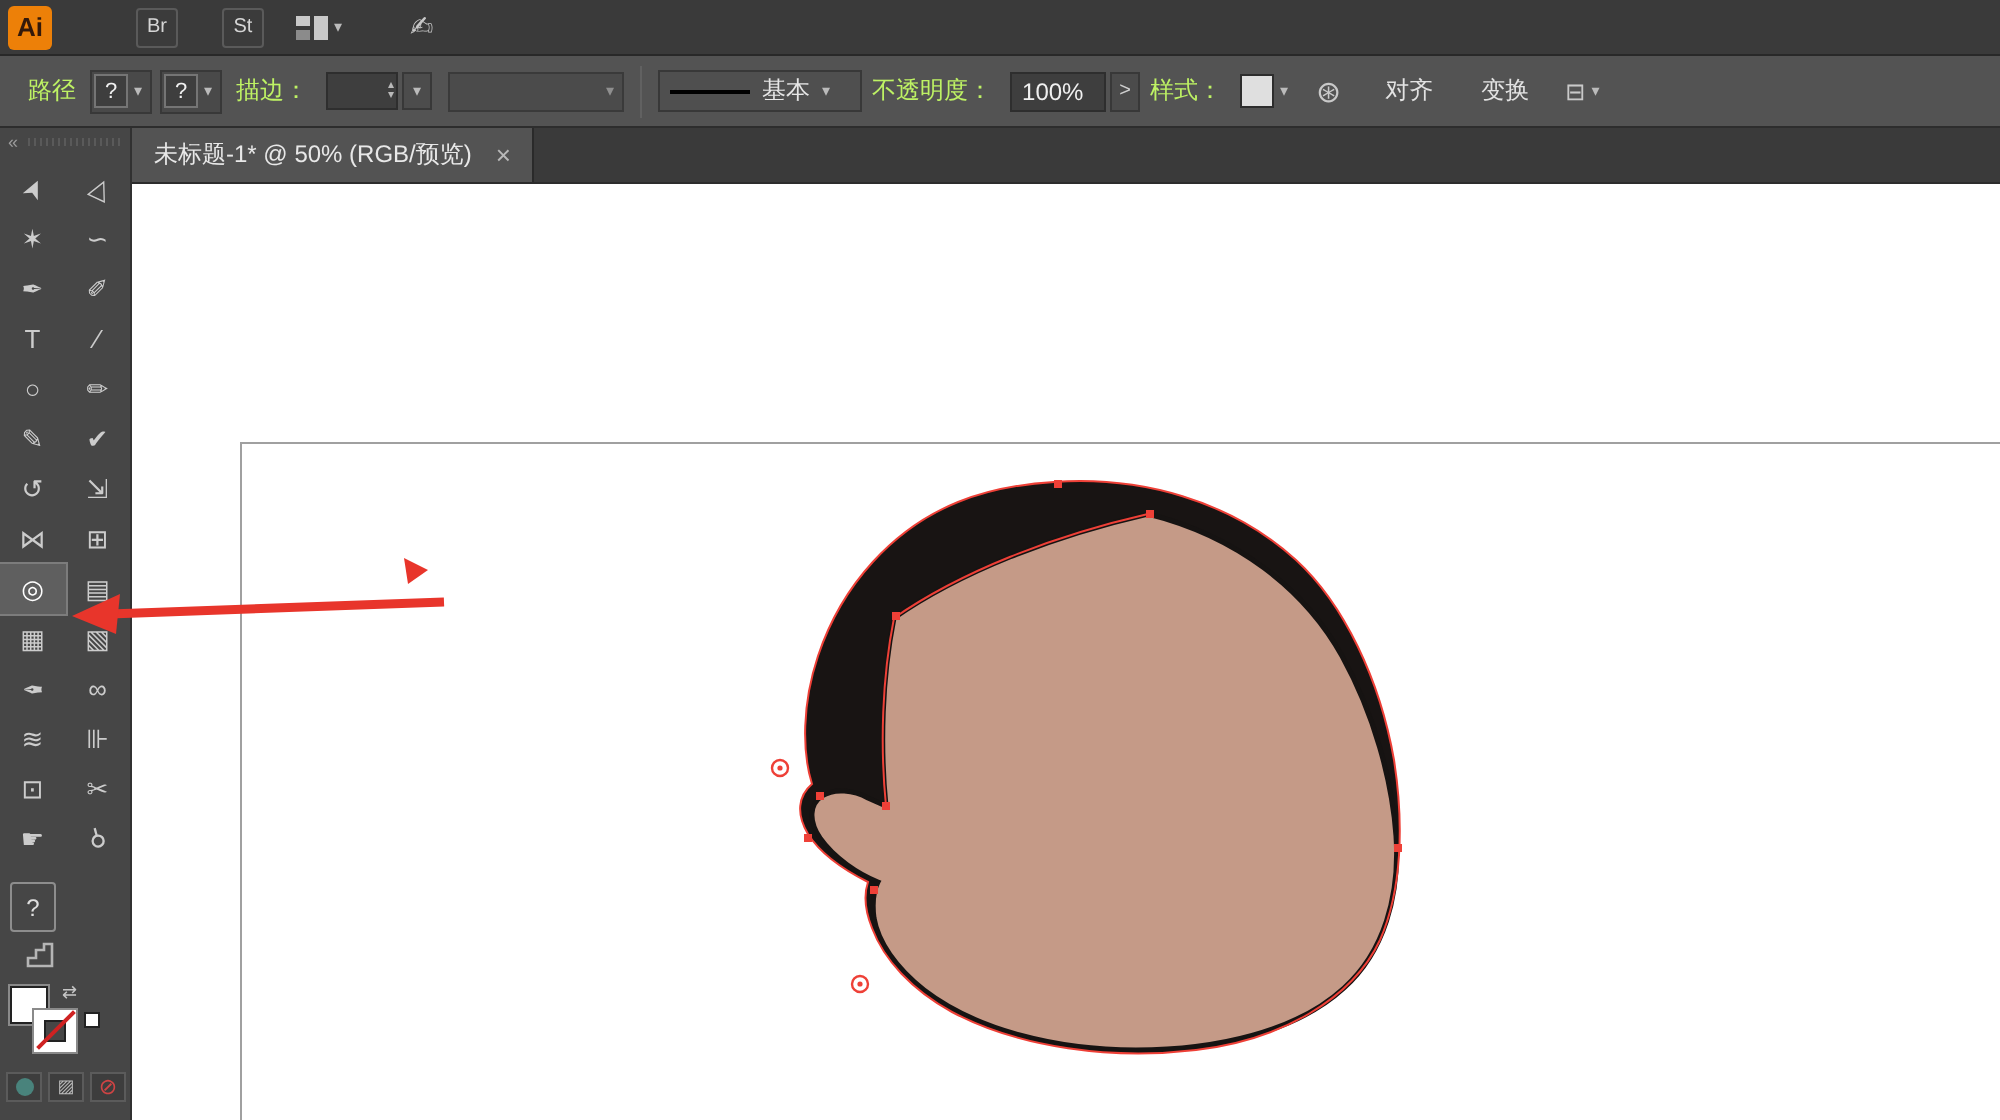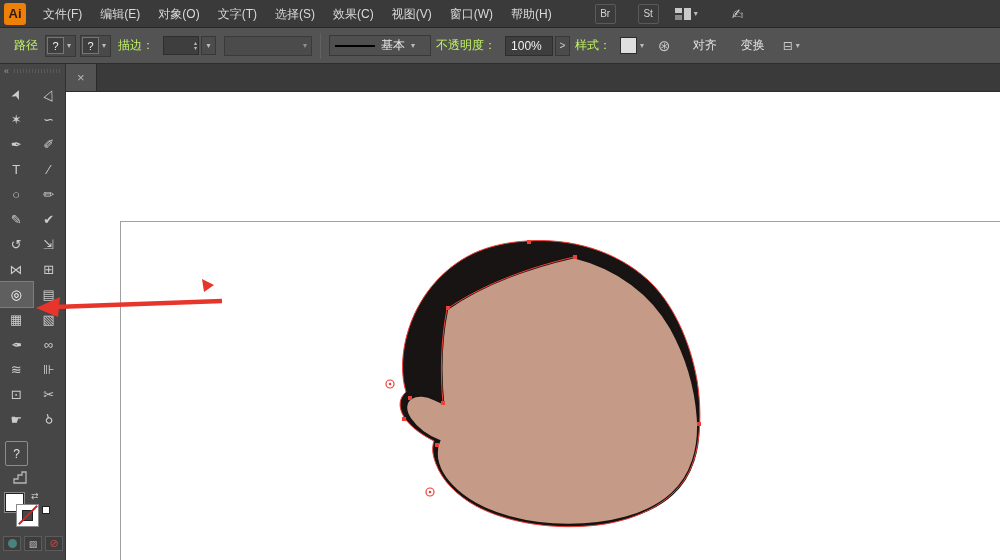--- a/index.html
+++ b/index.html
@@ -73,31 +73,20 @@
   .artboard{position:absolute;left:54px;top:129px;right:-1px;bottom:-1px;border-top:1px solid #a0a0a0;border-left:1px solid #a0a0a0}
 
   
   #overlay{position:absolute;left:0;top:0;width:1000px;height:560px;z-index:40;pointer-events:none}
 </style>
 </head>
 <body>
 
 <div class="menubar">
   <div class="ai-logo">Ai</div>
-  <div id="menu-items">
-      <div class="menu-item">文件(F)</div>
-      <div class="menu-item">编辑(E)</div>
-      <div class="menu-item">对象(O)</div>
-      <div class="menu-item">文字(T)</div>
-      <div class="menu-item">选择(S)</div>
-      <div class="menu-item">效果(C)</div>
-      <div class="menu-item">视图(V)</div>
-      <div class="menu-item">窗口(W)</div>
-      <div class="menu-item">帮助(H)</div>
-    </div>
   <div class="mb-badge first">Br</div>
   <div class="mb-badge">St</div>
   <div class="ws-switch">
     <svg width="16" height="12">
         <rect width="7" height="5" fill="#c9c9c9"></rect>
         <rect y="7" width="7" height="5" fill="#8b8b8b"></rect>
         <rect x="9" width="7" height="12" fill="#c9c9c9"></rect>
       </svg>
     <span class="chev">▾</span>
   </div>
@@ -139,20 +128,21 @@
     <span class="chev">▾</span>
   </div>
   <span class="recolor">⊛</span>
   <span class="cb-btn">对齐</span>
   <span class="cb-btn">变换</span>
   <span class="panel-ic">⊟ <span class="chev">▾</span></span>
 </div>
 
 <div class="tabbar">
   <div class="doc-tab">
+    <span>未标题-1* @ 50% (RGB/预览)</span>
     <span class="tab-close">×</span>
   </div>
 </div>
 
 <div class="toolbar">
   <div class="tb-head">
     <span>«</span>
     <span class="tb-dots"></span>
   </div>
   <div id="tools-grid">

